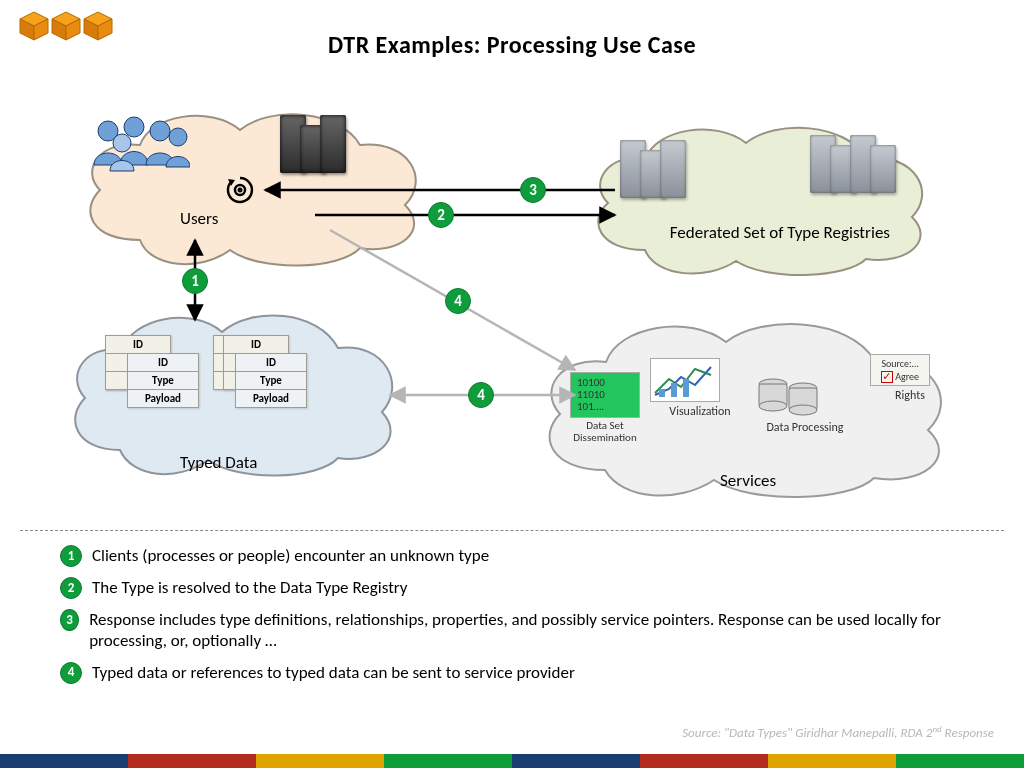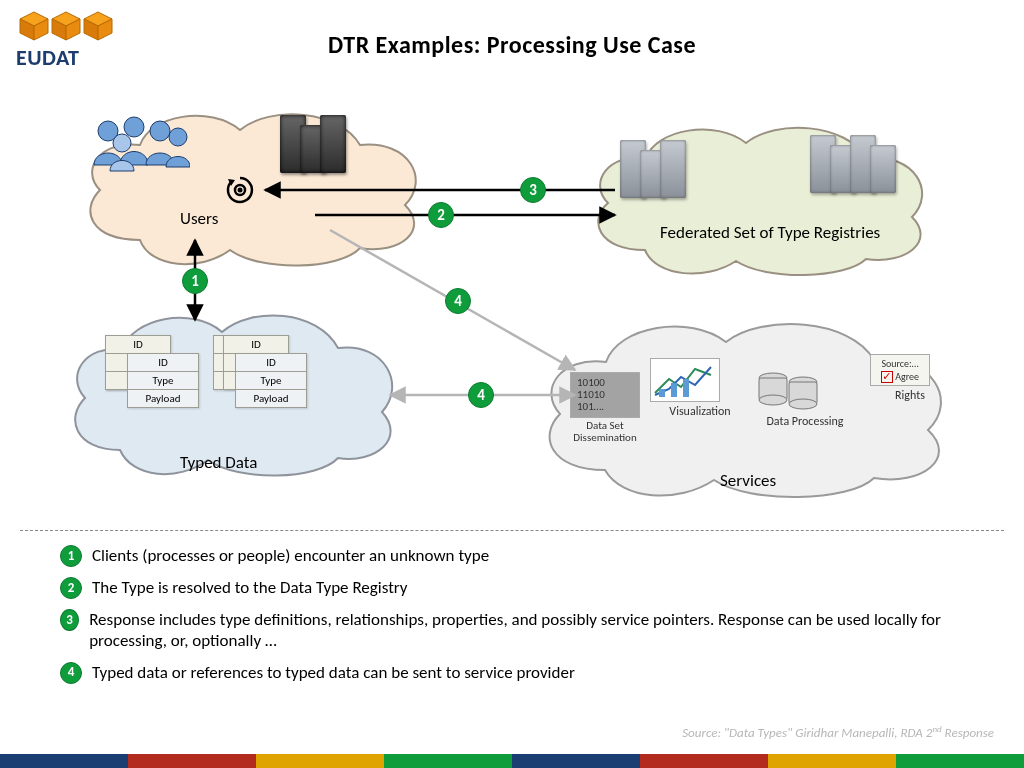--- a/index.html
+++ b/index.html
@@ -28,28 +28,28 @@
 
   
   .badge { position:absolute; width:26px; height:26px; border-radius:50%; background:#0f9d3c; color:#fff; font-weight:600; font-size:15px; display:flex; align-items:center; justify-content:center; border:1px solid #0b7a2e; }
   .badge.legend { position:static; width:22px; height:22px; font-size:13px; }
 
   
   .arrows { position:absolute; left:0; top:0; width:1024px; height:560px; pointer-events:none; }
 
   
   .card-stack { position:absolute; left:105px; top:335px; width:210px; height:120px; }
-  .card { position:absolute; width:72px; background:#f2f1e7; border:1px solid #9e9d93; box-shadow:1px 1px 2px rgba(0,0,0,0.15); font-size:11px; text-align:center; }
+  .card { position:absolute; width:72px; background:#f2f1e7; border:1px solid #9e9d93; box-shadow:1px 1px 2px rgba(0,0,0,0.15); font-size:11px; text-align:center;font-weight:bold; }
   .card.alt { background:#eef2f4; }
   .card .lbl { padding:2px 0; border-bottom:1px solid #9e9d93; }
   .card .lbl:last-child { border-bottom:none; }
 
   
   .svc { position:absolute; font-size:12px; color:#333; text-align:center; }
-  .svc-box { border:1px solid #aaa; background:#a3a3a3; padding:4px 6px; font-size:11px; line-height:1.1; text-align:left; }
+  .svc-box { border:1px solid #aaa; background:#22c55e; padding:4px 6px; font-size:11px; line-height:1.1; text-align:left; }
   .svc-chart { width:70px; height:44px; border:1px solid #aaa; background:#fff; }
   .svc-terms { width:60px; border:1px solid #aaa; background:#f5f5f0; font-size:10px; padding:2px 3px; }
 
   
   .divider { position:absolute; left:20px; right:20px; top:530px; border-top:1.5px dashed #888; }
   .legend { position:absolute; left:60px; top:545px; right:40px; font-size:17px; line-height:1.25; }
   .legend .row { display:flex; align-items:flex-start; gap:10px; margin-bottom:10px; }
 
   .source { position:absolute; right:30px; bottom:28px; font-size:13px; color:#b7b7b7; font-style:italic; }
   .source sup { font-size:9px; }
@@ -85,21 +85,20 @@
           <polygon points="28,7 28,21 14,28 14,14" fill="#e88b10" stroke="#b96b00"></polygon>
         </g>
         <g transform="translate(64,0)">
           <polygon points="14,0 28,7 14,14 0,7" fill="#f6a21c" stroke="#b96b00"></polygon>
           <polygon points="0,7 14,14 14,28 0,21" fill="#d97b0a" stroke="#b96b00"></polygon>
           <polygon points="28,7 28,21 14,28 14,14" fill="#e88b10" stroke="#b96b00"></polygon>
         </g>
       </g>
     </svg>
   </div>
-  <div class="logo-text">EUDAT</div>
 </div>
 
 <div class="title">DTR Examples: Processing Use Case</div>
 
 <div class="cloud users-cloud">
   <svg width="360" height="170" viewBox="0 0 360 170">
     <path d="M70 140 C20 140 10 110 30 90 C10 70 30 40 70 45 C80 15 140 5 170 30 C200 5 270 10 290 45 C340 40 360 80 335 105 C360 130 330 155 290 148 C270 170 190 172 160 150 C130 172 80 168 70 140 Z" fill="#fbe9d6" stroke="#9a9081" stroke-width="2"></path>
   </svg>
   <div class="cloud-label" style="left:110px; top:108px;">Users</div>
 </div>
@@ -128,21 +127,21 @@
         <circle cx="15" cy="15" r="2.5" fill="#000"></circle>
         <path d="M15 3 A12 12 0 1 1 6 7" fill="none" stroke="#000" stroke-width="2.5"></path>
         <polygon points="3,4 10,5 6,11" fill="#000"></polygon>
       </svg>
 </div>
 
 <div class="cloud registries-cloud">
   <svg width="360" height="165" viewBox="0 0 360 165">
     <path d="M65 135 C18 135 8 105 28 88 C8 68 28 38 66 43 C76 14 136 4 166 28 C196 4 266 8 286 43 C336 38 356 78 332 102 C356 126 326 150 286 144 C266 164 186 166 156 146 C126 166 76 162 65 135 Z" fill="#e9eed7" stroke="#9a9081" stroke-width="2"></path>
   </svg>
-  <div class="cloud-label" style="left:80px; top:108px; width:230px; text-align:left; line-height:1.15;">Federated Set of Type Registries</div>
+  <div class="cloud-label" style="left:80px; top:108px; width:230px; text-align:right; line-height:1.15;">Federated Set of Type Registries</div>
 </div>
 <div class="servers" style="left:620px; top:140px;">
   <span class="server-unit light tall"></span><span class="server-unit light"></span><span class="server-unit light tall"></span>
 </div>
 <div class="servers" style="left:810px; top:135px;">
   <span class="server-unit light tall"></span><span class="server-unit light"></span><span class="server-unit light tall"></span><span class="server-unit light"></span>
 </div>
 
 <div class="cloud typed-cloud">
   <svg width="345" height="185" viewBox="0 0 345 185">
@@ -201,21 +200,21 @@
       <svg width="68" height="42" viewBox="0 0 68 42">
         <polyline points="4,34 18,20 30,28 44,10 60,16" fill="none" stroke="#2e8b57" stroke-width="2"></polyline>
         <polyline points="4,36 18,30 30,18 44,26 60,8" fill="none" stroke="#2e64b5" stroke-width="2"></polyline>
         <rect x="8" y="30" width="6" height="8" fill="#5a9bd5"></rect>
             <rect x="20" y="24" width="6" height="14" fill="#5a9bd5"></rect>
             <rect x="32" y="20" width="6" height="18" fill="#5a9bd5"></rect>
       </svg>
     </div>
     <div style="margin-top:2px;">Visualization</div>
   </div>
-  <div class="svc" style="left:225px; top:60px; width:100px;">
+  <div class="svc" style="left:225px; top:66px; width:100px;">
     <div>
       <svg width="70" height="42" viewBox="0 0 70 42">
         <g fill="#d8d8d8" stroke="#777">
           <ellipse cx="18" cy="8" rx="14" ry="5"></ellipse>
               <rect x="4" y="8" width="28" height="22" rx="2"></rect>
               <ellipse cx="18" cy="30" rx="14" ry="5"></ellipse>
           <ellipse cx="48" cy="12" rx="14" ry="5"></ellipse>
               <rect x="34" y="12" width="28" height="22" rx="2"></rect>
               <ellipse cx="48" cy="34" rx="14" ry="5"></ellipse>
         </g>

